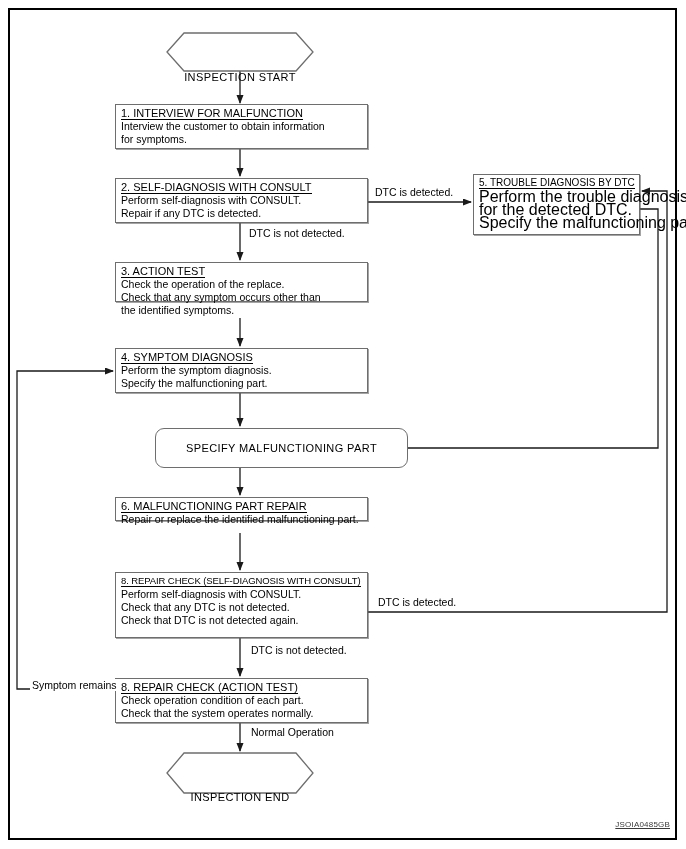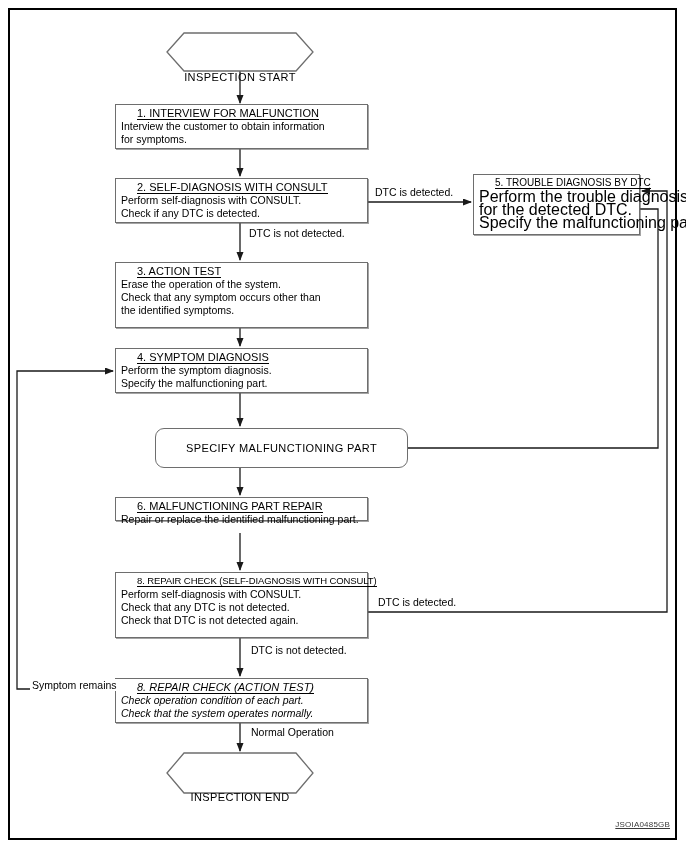--- a/index.html
+++ b/index.html
@@ -5,21 +5,21 @@
   html,body{margin:0;padding:0;background:#fff;}
   .canvas{position:relative;width:686px;height:849px;background:#fff;
     font-family:"Liberation Sans",sans-serif;color:#000;overflow:hidden;}
   .frame{position:absolute;left:8px;top:8px;width:665px;height:828px;
     border:2px solid #000;z-index:0;}
   .wires{position:absolute;left:0;top:0;z-index:1;}
   .box{position:absolute;box-sizing:border-box;border:1px solid #6e6e6e;
     background:#fff;padding:1px 4px 2px 5px;box-shadow:1px 1px 0 rgba(90,90,90,.55);
     z-index:2;}
   .box .title{font-size:11px;line-height:14px;white-space:nowrap;}
-  .box .title span{border-bottom:1px solid #000;padding-bottom:0px;margin-left:16px;}
+  .box .title span{border-bottom:1px solid #000;padding-bottom:0px;}
   .box .line{font-size:10.5px;line-height:12.9px;white-space:nowrap;}
   .box.small .title{font-size:10px;line-height:14px;}
   .box.small .line{font-size:16px;line-height:13px;}
   .box .title.condensed{font-size:9.5px;letter-spacing:-0.1px;}
   .rounded{position:absolute;box-sizing:border-box;border:1px solid #6e6e6e;
     border-radius:9px;background:#fff;display:flex;align-items:center;
     justify-content:center;font-size:11px;letter-spacing:.4px;z-index:2;margin-left:40px;}
   .hexlabel{position:absolute;display:flex;align-items:center;justify-content:center;
     font-size:11px;letter-spacing:.4px;z-index:2;margin-top:25px;}
   .elabel{position:absolute;font-size:10.5px;line-height:12px;background:#fff;
@@ -64,33 +64,33 @@
 
   <div class="box" style="left:115px;top:104px;width:253px;height:45px;">
     <div class="title"><span>1. INTERVIEW FOR MALFUNCTION</span></div>
     <div class="line">Interview the customer to obtain information</div>
     <div class="line">for symptoms.</div>
   </div>
 
   <div class="box" style="left:115px;top:178px;width:253px;height:45px;">
     <div class="title"><span>2. SELF-DIAGNOSIS WITH CONSULT</span></div>
     <div class="line">Perform self-diagnosis with CONSULT.</div>
-    <div class="line">Check if any DTC is detected.</div>
+    <div class="line">Repair if any DTC is detected.</div>
   </div>
 
   <div class="box small" style="left:473px;top:174px;width:167px;height:61px;">
     <div class="title"><span>5. TROUBLE DIAGNOSIS BY DTC</span></div>
     <div class="line">Perform the trouble diagnosis</div>
     <div class="line">for the detected DTC.</div>
     <div class="line">Specify the malfunctioning part.</div>
   </div>
 
-  <div class="box" style="left:115px;top:262px;width:253px;height:66px;">
+  <div class="box" style="left:115px;top:262px;width:253px;height:40px;">
     <div class="title"><span>3. ACTION TEST</span></div>
-    <div class="line">Erase the operation of the system.</div>
+    <div class="line">Check the operation of the replace.</div>
     <div class="line">Check that any symptom occurs other than</div>
     <div class="line">the identified symptoms.</div>
   </div>
 
   <div class="box" style="left:115px;top:348px;width:253px;height:45px;">
     <div class="title"><span>4. SYMPTOM DIAGNOSIS</span></div>
     <div class="line">Perform the symptom diagnosis.</div>
     <div class="line">Specify the malfunctioning part.</div>
   </div>
 
@@ -101,21 +101,21 @@
     <div class="line">Repair or replace the identified malfunctioning part.</div>
   </div>
 
   <div class="box" style="left:115px;top:572px;width:253px;height:66px;">
     <div class="title condensed"><span>8. REPAIR CHECK (SELF-DIAGNOSIS WITH CONSULT)</span></div>
     <div class="line">Perform self-diagnosis with CONSULT.</div>
     <div class="line">Check that any DTC is not detected.</div>
     <div class="line">Check that DTC is not detected again.</div>
   </div>
 
-  <div class="box" style="left:115px;top:678px;width:253px;height:45px;font-style:italic;">
+  <div class="box" style="left:115px;top:678px;width:253px;height:45px;">
     <div class="title"><span>8. REPAIR CHECK (ACTION TEST)</span></div>
     <div class="line">Check operation condition of each part.</div>
     <div class="line">Check that the system operates normally.</div>
   </div>
 
   <div class="hexlabel" style="left:167px;top:753px;width:146px;height:38px;">INSPECTION END</div>
 
   <div class="elabel" style="left:373px;top:186px;">DTC is detected.</div>
   <div class="elabel" style="left:247px;top:227px;">DTC is not detected.</div>
   <div class="elabel" style="left:376px;top:596px;">DTC is detected.</div>

